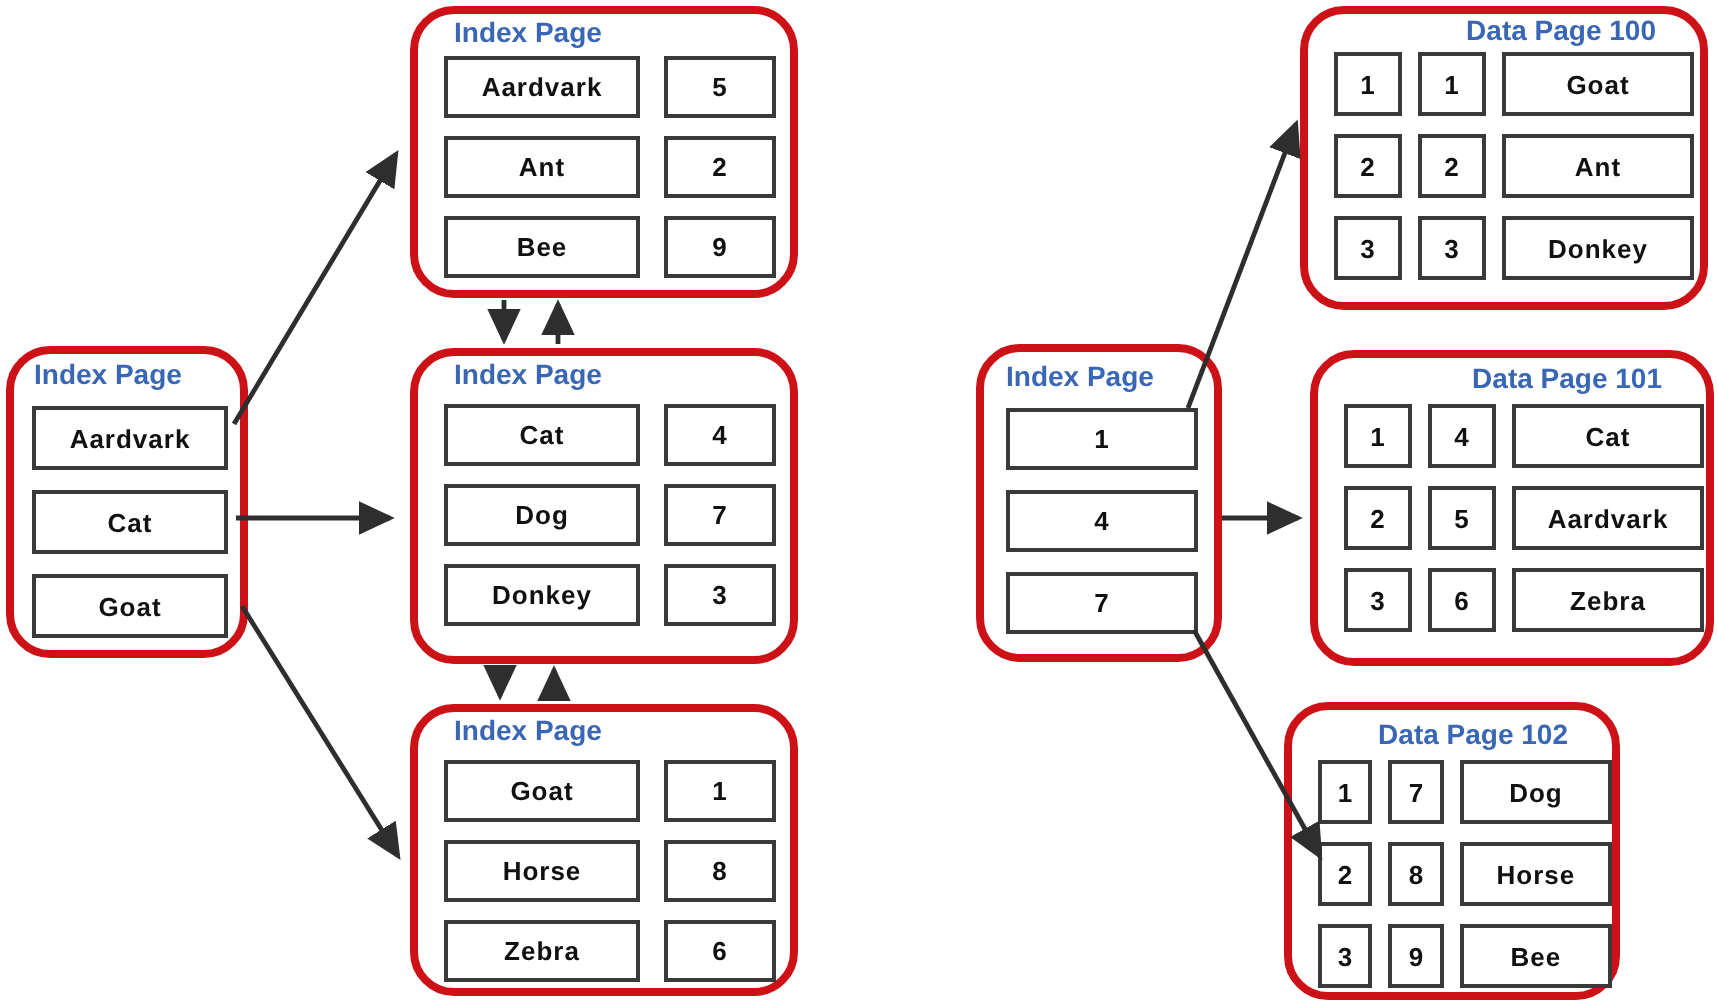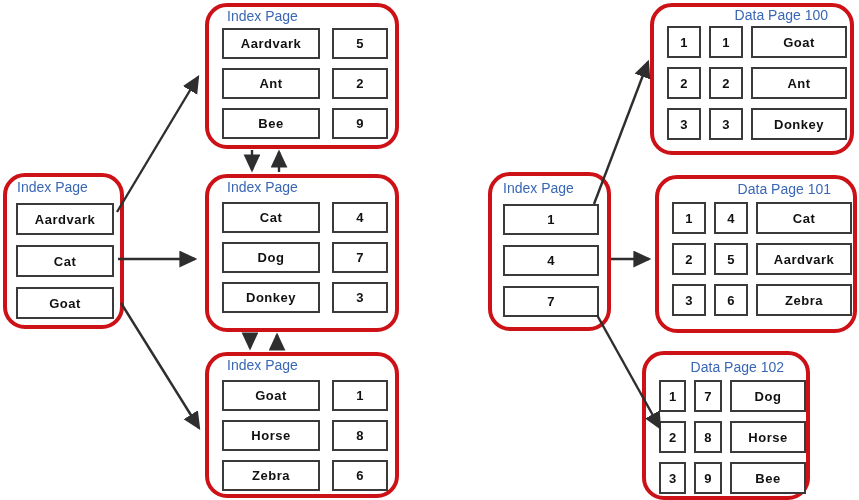--- a/index.html
+++ b/index.html
@@ -14,21 +14,21 @@
   #stage{
     position:relative;width:859px;height:500px;overflow:hidden;
     background:var(--background);
     font-family:"Liberation Sans", sans-serif;
   }
   .page{
     position:absolute;box-sizing:border-box;background:#fff;
     border:4px solid var(--page-border);border-radius:22px;
   }
   .title{
-    font-weight:normal;font-size:14px;line-height:16px;height:16px;
+    font-weight:bold;font-size:14px;line-height:16px;height:16px;
     color:var(--title);white-space:nowrap;
   }
   .rows{display:flex;flex-direction:column;}
   .row{display:flex;align-items:flex-start;}
   .cell{
     box-sizing:border-box;height:31px;background:#fff;
     border:2px solid var(--cell-border);
     display:flex;align-items:center;justify-content:center;
     font-weight:bold;font-size:13px;color:var(--cell-text);
     letter-spacing:0.5px;white-space:nowrap;

